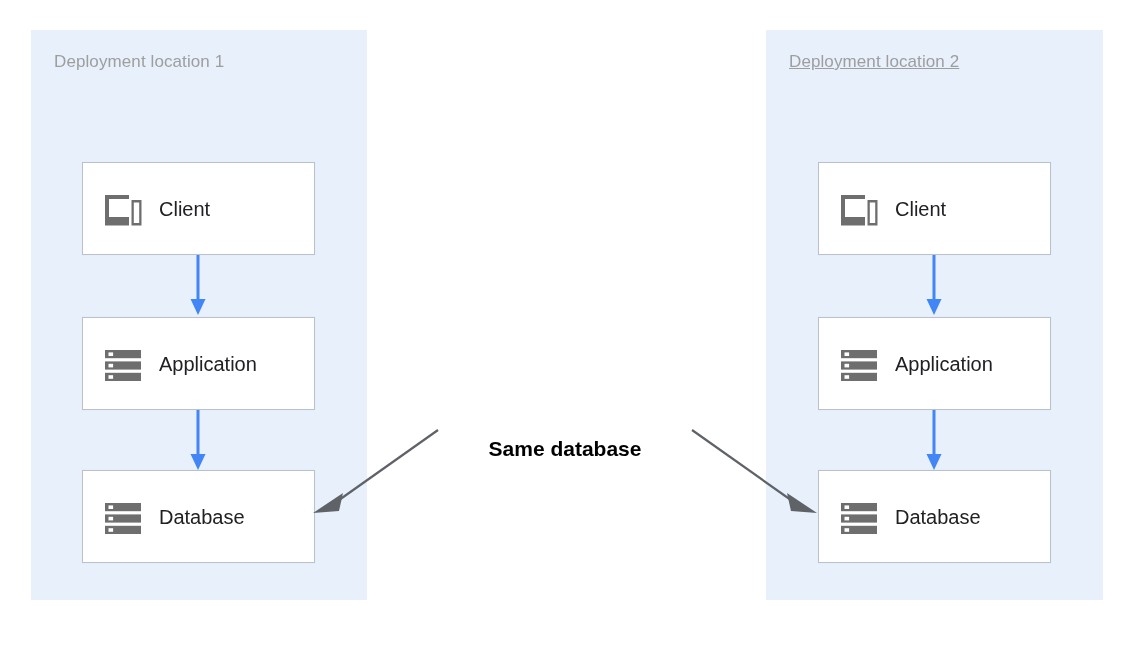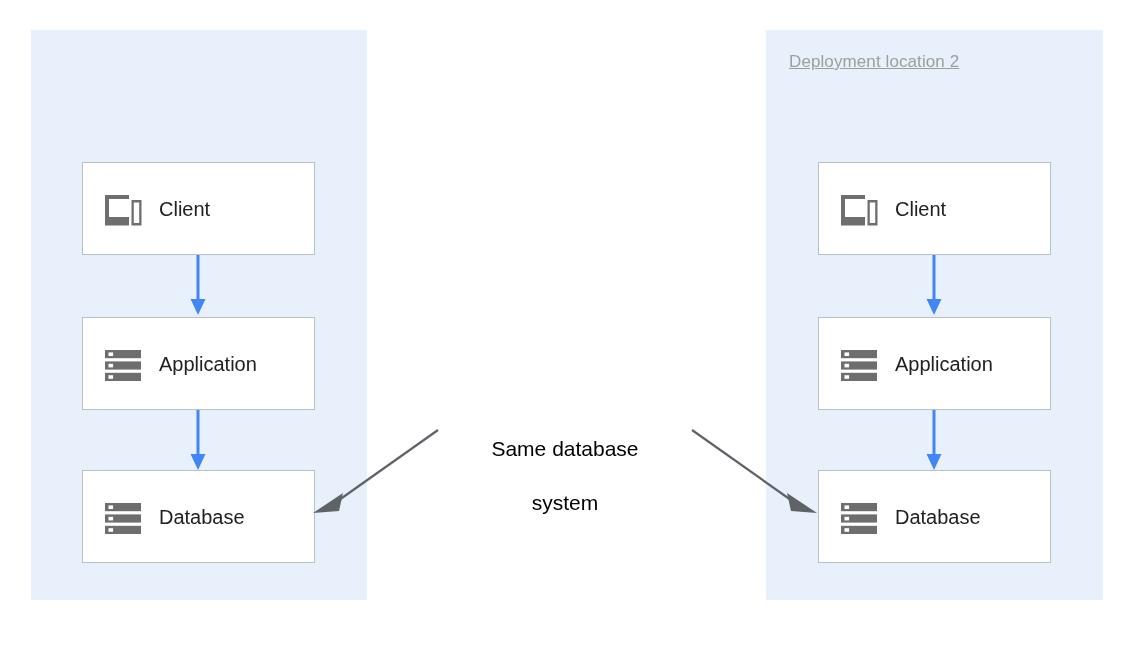--- a/index.html
+++ b/index.html
@@ -73,20 +73,21 @@
   .anno-arrow {
     position: absolute;
   }
 </style>
 </head>
 <body>
 
 <div id="canvas">
 
   <div class="zone" style="left:31px; top:30px; width:336px; height:570px;"></div>
+  <div class="zone-title" style="left:54px; top:52px;">Deployment location 1</div>
 
   <div class="node" style="left:82px; top:162px; width:233px; height:93px;">
     <span class="node-icon">
       <svg width="42" height="42" viewBox="0 0 42 42" aria-hidden="true">
 
         <path d="M3 7 h24 v4 H7 v18 h20 v4 H3 Z" fill="#6e6e6e"></path>
 
         <rect x="3" y="33" width="24" height="4.5" fill="#6e6e6e"></rect>
 
         <path d="M29.5 12 h10 v25.5 h-10 Z M31.8 14.6 v20.3 h5.4 V14.6 Z" fill="#6e6e6e"></path>
@@ -186,23 +187,22 @@
         <rect x="6.5" y="9.4" width="4.6" height="3.6" fill="#ffffff"></rect>
         <rect x="3" y="18.4" width="36" height="8.2" fill="#6e6e6e"></rect>
         <rect x="6.5" y="20.8" width="4.6" height="3.6" fill="#ffffff"></rect>
         <rect x="3" y="29.8" width="36" height="8.2" fill="#6e6e6e"></rect>
         <rect x="6.5" y="32.2" width="4.6" height="3.6" fill="#ffffff"></rect>
       </svg>
     </span>
     <span class="node-label">Database</span>
   </div>
 
-  <div class="annotation-text" style="left:440px; top:408px; width:250px;">
+  <div class="annotation-text" style="left:440px; top:408px; width:250px;font-weight:bold;">
     <div>Same database</div>
-    <div>system</div>
   </div>
 
   <div class="anno-arrow" style="left:305px; top:425px; width:140px; height:100px;">
     <svg width="140" height="100" viewBox="0 0 140 100" aria-hidden="true">
       <line x1="133" y1="5" x2="27" y2="80" stroke="#5f6368" stroke-width="2.2"></line>
       <polygon points="8,88 38,68 34,86" fill="#5f6368"></polygon>
     </svg>
   </div>
 
   <div class="anno-arrow" style="left:685px; top:425px; width:140px; height:100px;">

